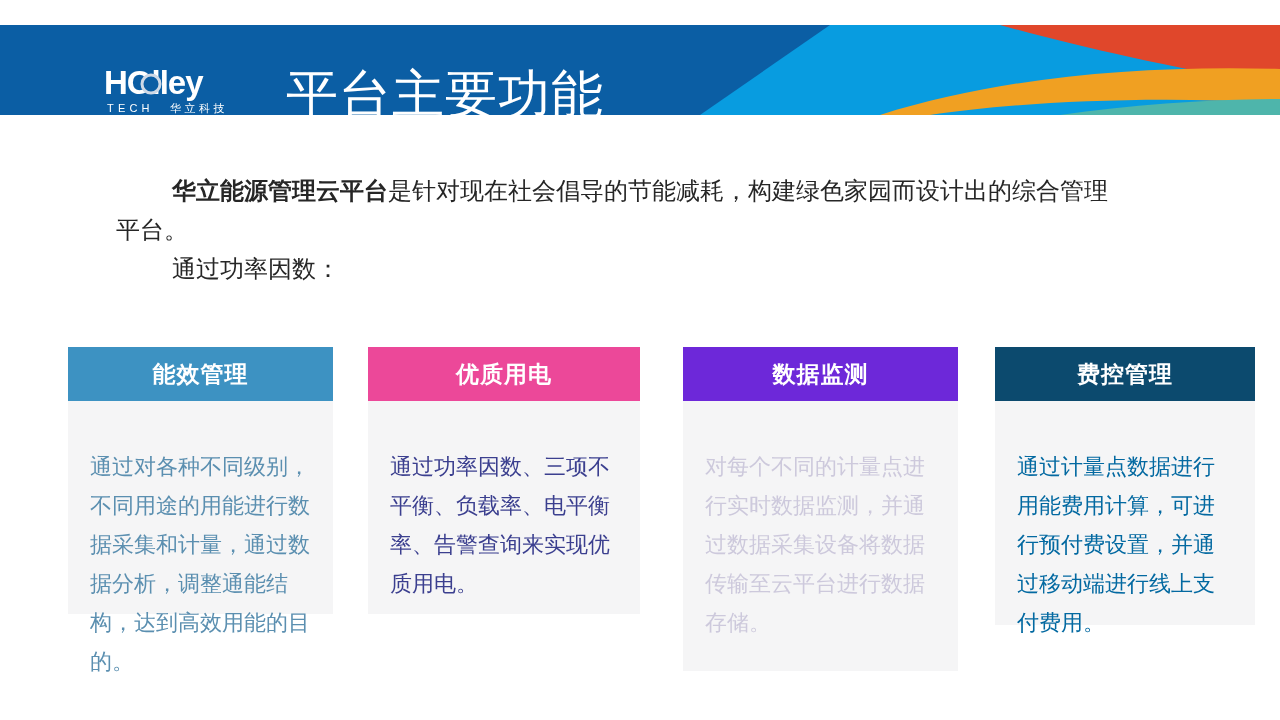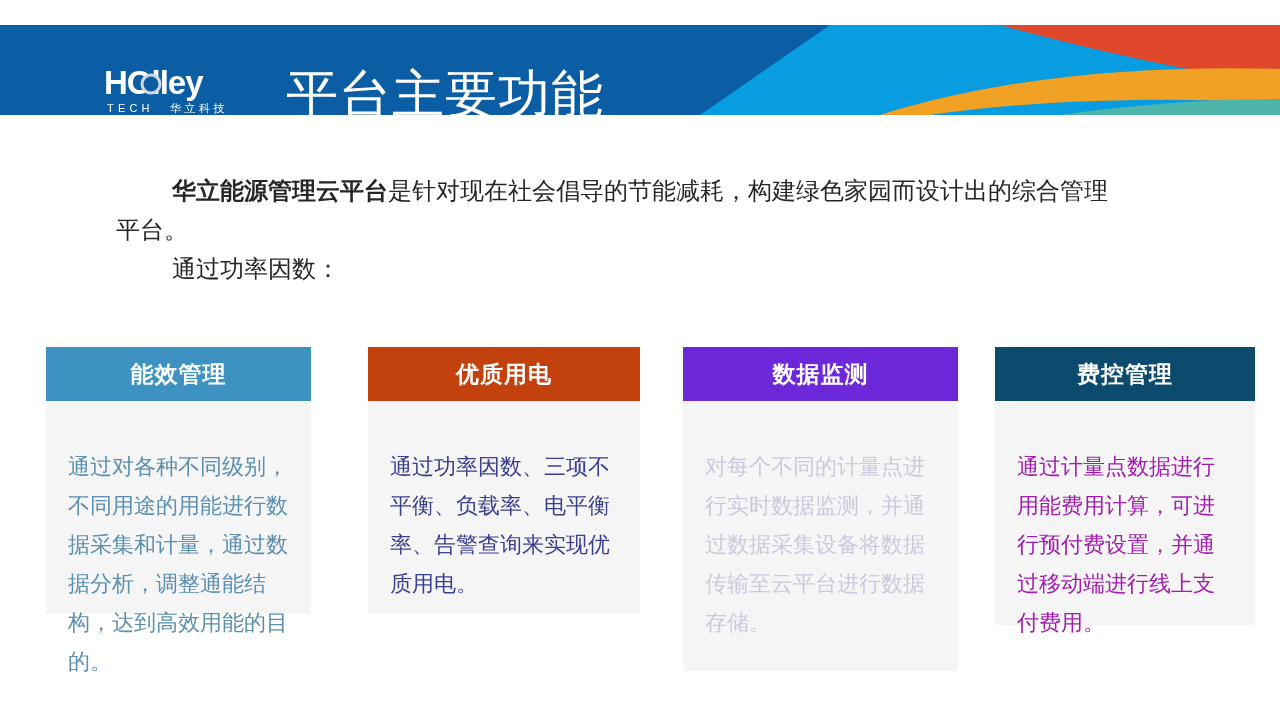--- a/index.html
+++ b/index.html
@@ -119,21 +119,21 @@
     font-size: 22px;
     line-height: 39px;
   }
   
   .card-body.overflow {
     overflow: visible;
     height: 213px;
   }
 
   
-  #card-1 { left: 46px;  width: 265px; }
+  #card-1 { left: 68px;  width: 265px; }
   #card-2 { left: 368px; width: 272px; }
   #card-3 { left: 683px; width: 275px; }
   #card-4 { left: 995px; width: 260px; }
 
   #card-3 .card-body { height: 270px; }
   #card-4 .card-body { height: 224px; }
 </style>
 </head>
 <body>
 
@@ -174,28 +174,28 @@
   </div>
 
   <div class="cards">
 
     <div class="card" id="card-1">
       <div class="card-head" style="background:#3d92c2;">能效管理</div>
       <div class="card-body overflow" style="color:#5b8fb0;">通过对各种不同级别，不同用途的用能进行数据采集和计量，通过数据分析，调整通能结构，达到高效用能的目的。</div>
     </div>
 
     <div class="card" id="card-2">
-      <div class="card-head" style="background:#c2410c;">优质用电</div>
+      <div class="card-head" style="background:#ec4899;">优质用电</div>
       <div class="card-body overflow" style="color:#3b3f8f;">通过功率因数、三项不平衡、负载率、电平衡率、告警查询来实现优质用电。</div>
     </div>
 
     <div class="card" id="card-3">
       <div class="card-head" style="background:#6d28d9;">数据监测</div>
       <div class="card-body" style="color:#cdc9dc;">对每个不同的计量点进行实时数据监测，并通过数据采集设备将数据传输至云平台进行数据存储。</div>
     </div>
 
     <div class="card" id="card-4">
       <div class="card-head" style="background:#0c4a6e;">费控管理</div>
-      <div class="card-body" style="color:#a21caf;">通过计量点数据进行用能费用计算，可进行预付费设置，并通过移动端进行线上支付费用。</div>
+      <div class="card-body" style="color:#0369a1;">通过计量点数据进行用能费用计算，可进行预付费设置，并通过移动端进行线上支付费用。</div>
     </div>
 
   </div>
 </div>
 
 </body></html>

